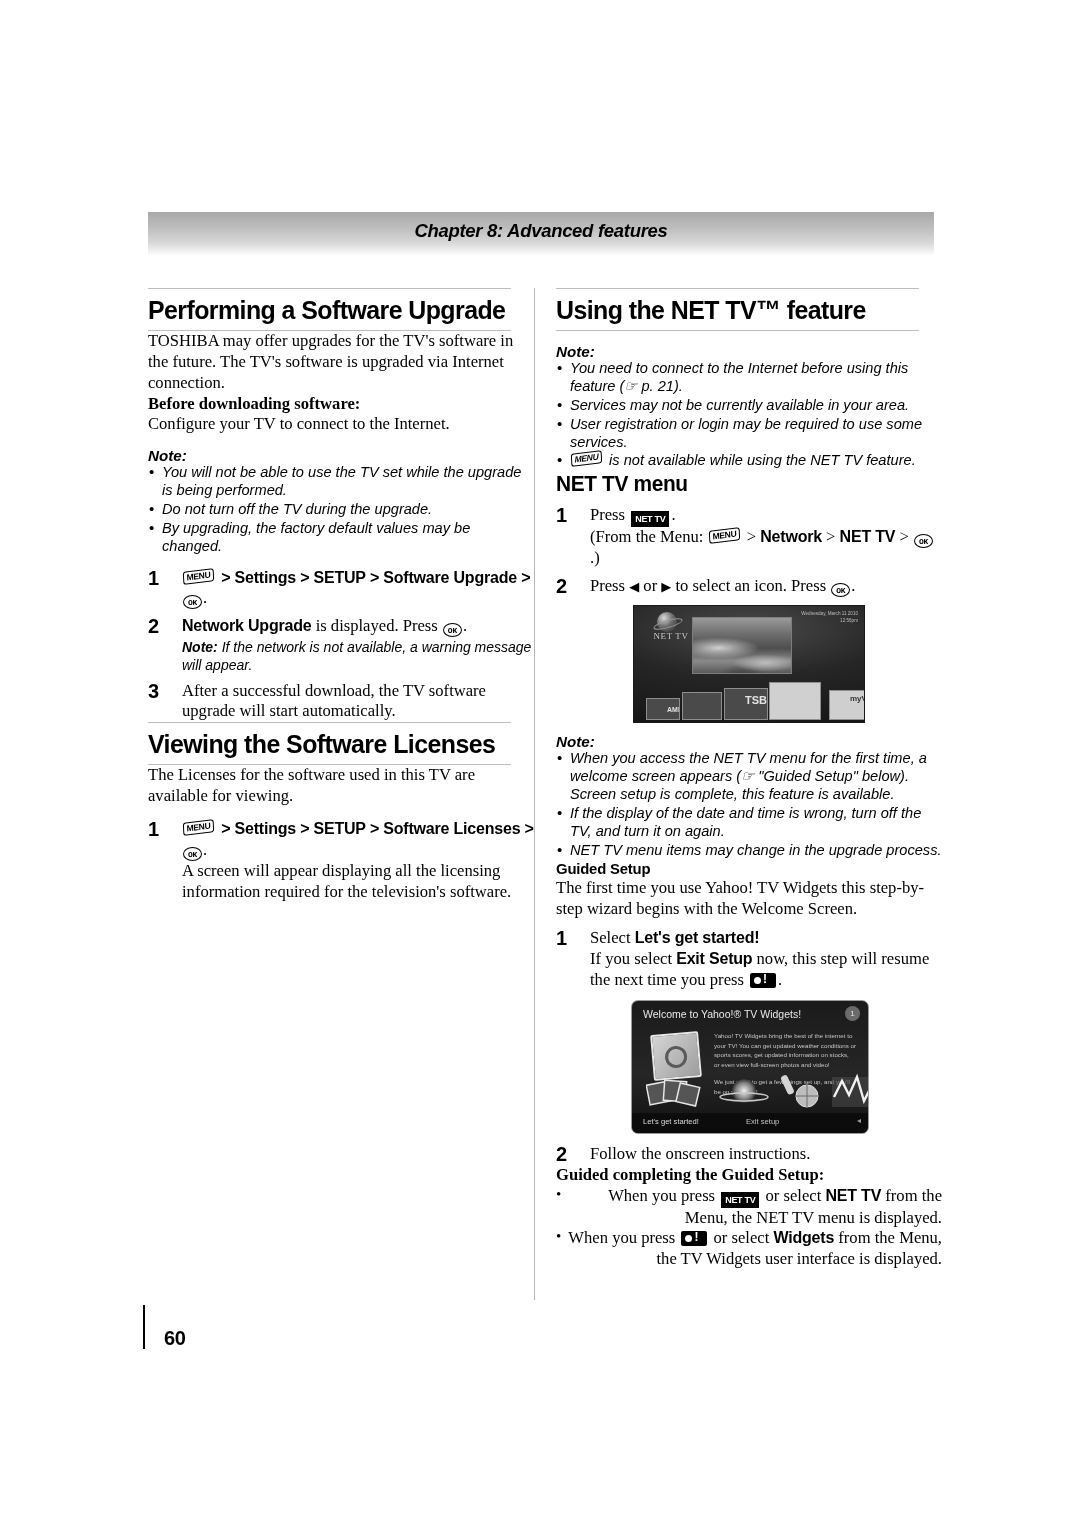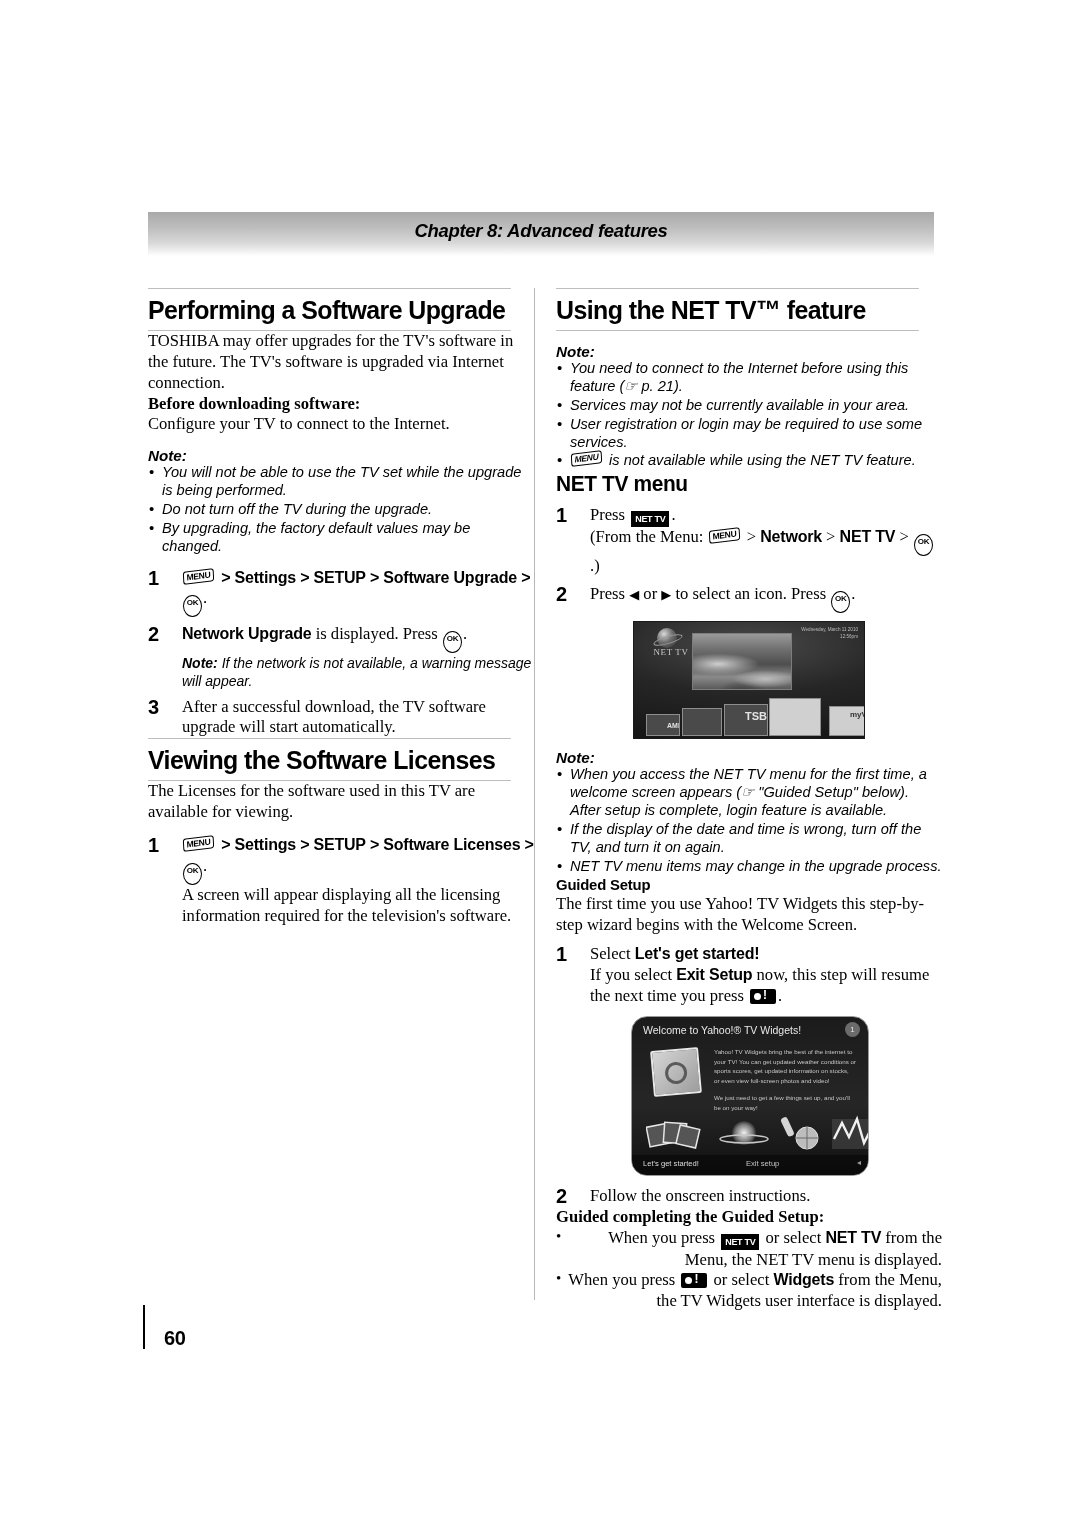--- a/index.html
+++ b/index.html
@@ -228,26 +228,26 @@
     text-align: center;
     font-family: "Liberation Sans", sans-serif;
     font-weight: bold;
     font-size: 8.6px;
     letter-spacing: -0.3px;
     transform: rotate(-7deg) skewX(-4deg);
   }
   .key-ok {
     display: inline-block;
     width: 19px;
-    height: 22px;
+    height: 14px;
     line-height: 13px;
     text-align: center;
     border: 1.4px solid #000;
     border-radius: 50%;
-    font-family: Liberation Sans, sans-serif;
+    font-family: Liberation Mono, monospace;
     font-weight: bold;
     font-size: 8px;
     letter-spacing: -0.2px;
     vertical-align: -2px;
     box-sizing: border-box;
     margin: 0 1px;
   }
   .key-nettv {
     display: inline-block;
     height: 14px;
@@ -384,24 +384,24 @@
     text-align: center;
     overflow: hidden;
     box-sizing: border-box;
     padding-left: 20px;
   }
 
   
   .yw-shot {
     position: relative;
     width: 238px;
-    height: 160px;
+    height: 134px;
     margin: 9px 0 0 75px;
     background: linear-gradient(to bottom, #1b1b1b 0%, #262626 55%, #111111 100%);
-    border-radius: 16px;
+    border-radius: 7px;
     border: 1.5px solid #9a9a9a;
     overflow: hidden;
     box-sizing: border-box;
   }
   .yw-title {
     position: absolute;
     left: 11px; top: 7px;
     color: #e8e8e8;
     font-family: "Liberation Sans", sans-serif;
     font-size: 10.5px;
@@ -636,21 +636,21 @@
         <div class="ic" style="left:48px;width:40px;height:28px;"></div>
         <div class="ic" style="left:90px;width:44px;height:32px;font-size:11px;line-height:22px;">TSB</div>
         <div class="ic" style="left:135px;width:52px;height:38px;background:#d0d0d0;"></div>
         <div class="ic" style="left:195px;width:44px;height:30px;background:#cfcfcf;color:#333;font-size:8px;line-height:16px;">myVOD</div>
 
       </div>
     </div>
 
     <p class="note-label mt10">Note:</p>
     <ul class="note-list">
-      <li>When you access the NET TV menu for the first time, a welcome screen appears (☞ "Guided Setup" below). After setup is complete, login feature is available.</li>
+      <li>When you access the NET TV menu for the first time, a welcome screen appears (☞ "Guided Setup" below). Screen setup is complete, this feature is available.</li>
       <li>If the display of the date and time is wrong, turn off the TV, and turn it on again.</li>
       <li>NET TV menu items may change in the upgrade process.</li>
     </ul>
 
     <h3 class="sub2 mt14">Guided Setup</h3>
 
     <p class="body mt8">The first time you use Yahoo! TV Widgets this step-by-step wizard begins with the Welcome Screen.</p>
 
     <div class="step mt8">
       <span class="num">1</span>

